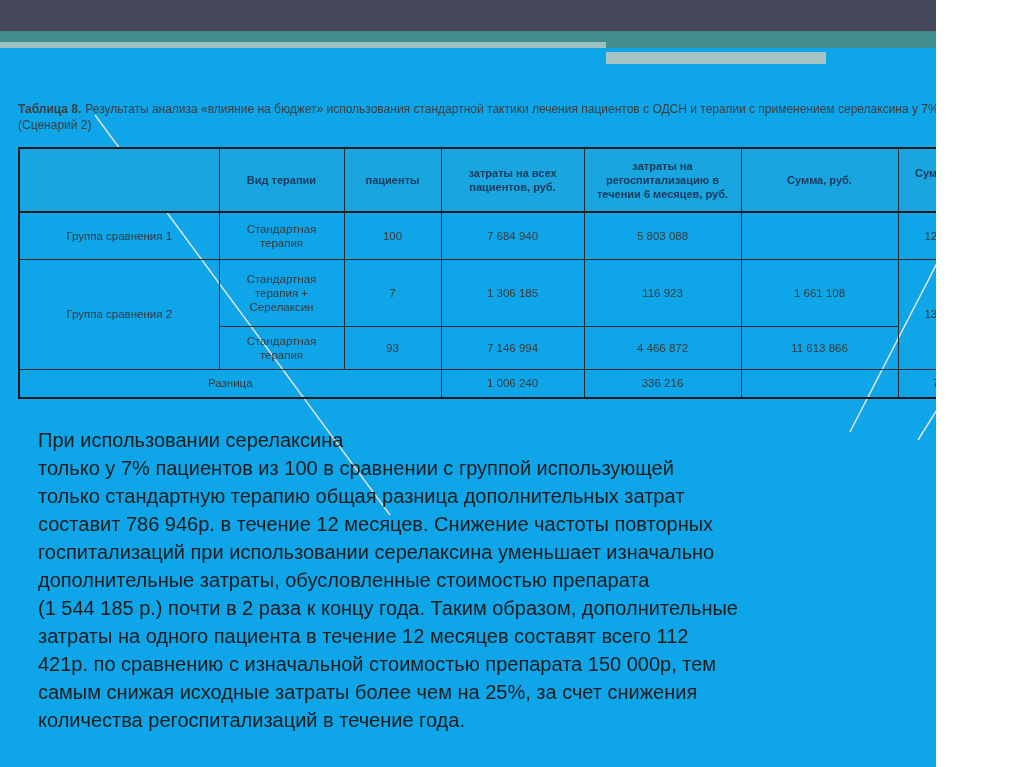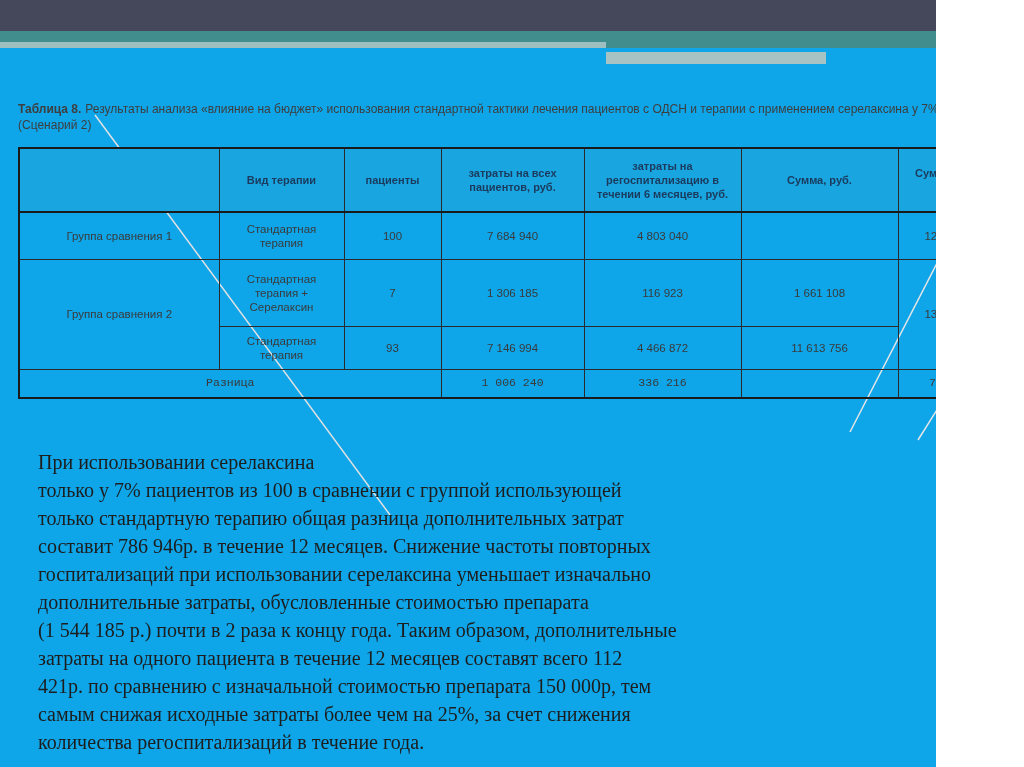--- a/index.html
+++ b/index.html
@@ -33,28 +33,28 @@
 
   
   .tbl-wrap{position:absolute;left:18px;top:147px;}
   table{border-collapse:collapse;table-layout:fixed;width:990px;
         border:2px solid #1a1a1a;background:transparent;}
   col.c1{width:200px;} col.c2{width:125px;} col.c3{width:97px;}
   col.c4{width:143px;} col.c5{width:157px;} col.c6{width:157px;} col.c7{width:111px;}
   th,td{border:1px solid #2a2a2a;text-align:center;vertical-align:middle;
         padding:1px 4px;overflow:hidden;}
   thead tr{height:64px;}
-  tr.r1{height:47px;margin-left:48px;} tr.r2{height:67px;} tr.r3{height:43px;} tr.r4{height:29px;font-family:Liberation Mono, monospace;}
+  tr.r1{height:47px;margin-left:48px;} tr.r2{height:67px;} tr.r3{height:43px;} tr.r4{height:29px;}
   th{background:#19a5e0;color:#1b3a5c;font-weight:bold;font-size:11px;line-height:14px;
      border-bottom:2px solid #1a1a1a;}
   td{font-size:11.5px;line-height:14px;color:#3a3a3a;}
 
   
-  .paragraph{position:absolute;left:38px;top:448px;width:850px;
-             font-family:Liberation Serif, serif;font-size:20px;line-height:28px;
+  .paragraph{position:absolute;left:38px;top:426px;width:850px;
+             font-family:Liberation Sans, sans-serif;font-size:20px;line-height:28px;
              color:#1d1d1d;white-space:pre-line;}
 </style>
 </head>
 <body>
 
 <div class="slide">
 
   <div class="bar bar-navy"></div>
   <div class="bar bar-teal"></div>
   <div class="accent-left"></div>
@@ -102,39 +102,39 @@
           <th>Сумма, руб.</th>
           <th>Сумма затрат, руб.</th>
         </tr>
       </thead>
       <tbody>
         <tr class="r1">
           <td>Группа сравнения 1</td>
           <td>Стандартная терапия</td>
           <td>100</td>
           <td>7 684 940</td>
-          <td>4 803 040</td>
+          <td>5 803 088</td>
           <td></td>
           <td>12 488 028</td>
         </tr>
         <tr class="r2">
           <td rowspan="2">Группа сравнения 2</td>
           <td>Стандартная терапия + Серелаксин</td>
           <td>7</td>
           <td>1 306 185</td>
           <td>116 923</td>
           <td>1 661 108</td>
           <td rowspan="2">13 274 465</td>
         </tr>
         <tr class="r3">
           <td>Стандартная терапия</td>
           <td>93</td>
           <td>7 146 994</td>
           <td>4 466 872</td>
-          <td>11 613 756</td>
+          <td>11 613 866</td>
         </tr>
         <tr class="r4">
           <td colspan="3">Разница</td>
           <td>1 006 240</td>
           <td>336 216</td>
           <td></td>
           <td>786 946</td>
         </tr>
       </tbody>
     </table>

